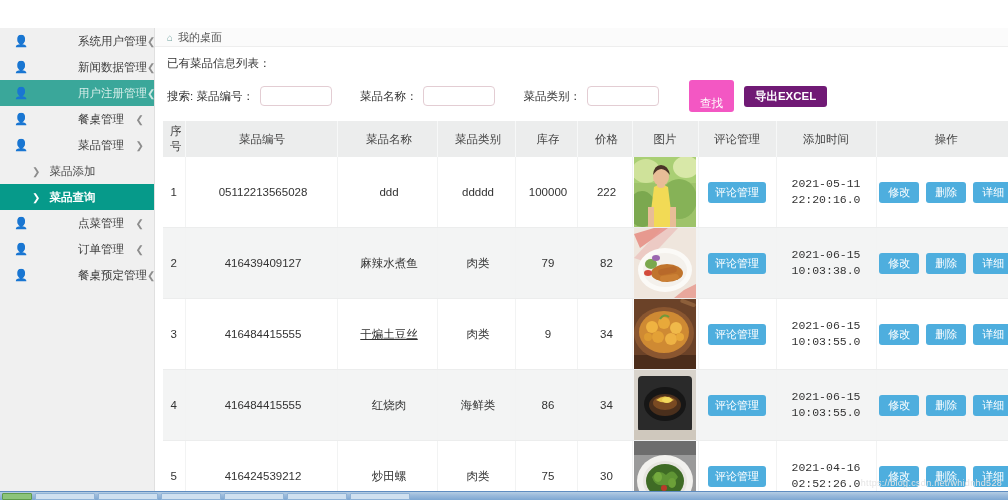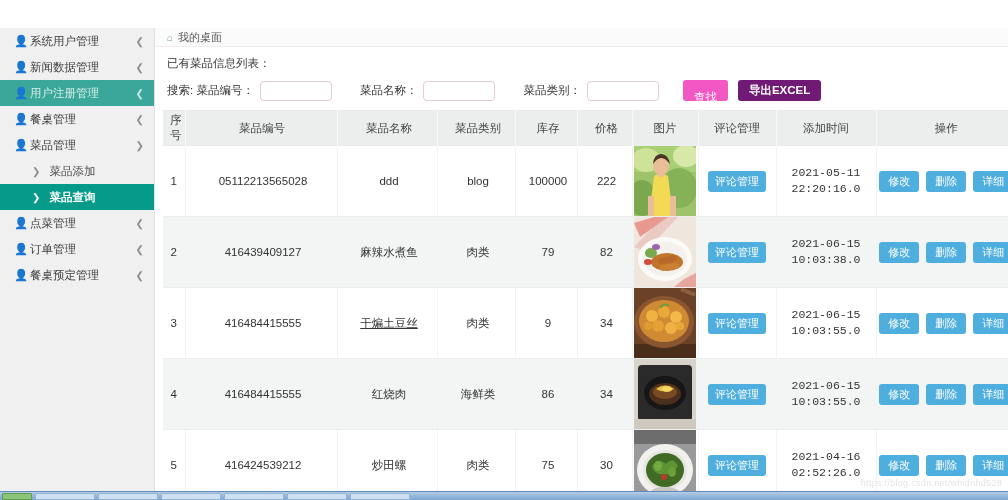--- a/index.html
+++ b/index.html
@@ -44,21 +44,21 @@
     position: absolute; top: 28px; left: 0; width: 155px; height: 472px;
     background: #f0f0f0; border-right: 1px solid #e0e0e0;
     overflow: hidden;
   }
   .menu-item {
     height: 26px; display: flex; align-items: center;
     padding: 0 10px 0 14px; font-size: 11.5px; color: #3c3c3c;
     cursor: pointer; position: relative;
   }
   .menu-item .mi-icon { width: 16px; flex: 0 0 16px; color: #666; }
-  .menu-item .mi-label { flex: 1; white-space: nowrap; }
+  .menu-item .mi-label { flex: 1; white-space: nowrap; margin-left: 48px; }
   .menu-item .mi-arrow { font-size: 10px; color: #8d8d8d; }
   .menu-item.hovered { background: #3aa79a; color: #d7eeea; }
   .menu-item.hovered .mi-icon,
   .menu-item.hovered .mi-arrow { color: #cde8e3; }
   .menu-item.expanded .mi-arrow { color: #8d8d8d; }
   .sub-item {
     height: 26px; display: flex; align-items: center;
     padding-left: 32px; font-size: 11.5px; color: #4a4a4a; cursor: pointer;
   }
   .sub-item .si-arrow { font-size: 10px; margin-right: 9px; color: #8d8d8d; }
@@ -84,22 +84,22 @@
     font-size: 11.5px; color: #333; gap: 0;
   }
   .search-bar .sf-label { white-space: nowrap; margin-right: 6px; }
   .search-bar .sf-label.second { margin-left: 28px; }
   .search-input {
     width: 72px; height: 20px; border: 1px solid #e3cdd3;
     border-radius: 4px; background: #fff; outline: none;
     font-family: inherit; font-size: 11px; padding: 0 5px; color: #333;
   }
   .btn-find {
-    margin-left: 24px; background: #f357c3; color: #fff; border: none;
-    height: 21px; padding: 10px 11px; border-radius: 3px;
+    margin-left: 30px; background: #f357c3; color: #fff; border: none;
+    height: 21px; padding: 16px 11px; border-radius: 3px;
     font-size: 11.5px; font-family: inherit; cursor: pointer;
   }
   .btn-export {
     margin-left: 10px; background: #701a75; color: #fff; border: none;
     height: 21px; padding: 0 11px; border-radius: 3px;
     font-size: 11.5px; font-weight: bold; font-family: inherit; cursor: pointer;
   }
 
   
   .table-wrap { padding: 0 8px 0 8px; }
@@ -276,21 +276,21 @@
             <th class="h-time">添加时间</th>
             <th class="h-ops">操作</th>
           </tr>
         </thead>
         <tbody>
 
           <tr>
             <td class="c-idx">1</td>
             <td class="c-code">05112213565028</td>
             <td class="c-name">ddd</td>
-            <td class="c-type">blog</td>
+            <td class="c-type">ddddd</td>
             <td class="c-stock">100000</td>
             <td class="c-price">222</td>
             <td class="c-img">
               <div class="thumb">
                 <svg viewBox="0 0 62 70" preserveAspectRatio="none">
                   <rect width="62" height="70" fill="#9ec36a"></rect>
                   <rect y="0" width="62" height="26" fill="#a9cf74"></rect>
                   <ellipse cx="12" cy="14" rx="14" ry="12" fill="#cfe29a"></ellipse>
                   <ellipse cx="52" cy="10" rx="13" ry="11" fill="#d8e8a8"></ellipse>
                   <ellipse cx="45" cy="42" rx="18" ry="20" fill="#86b257"></ellipse>

